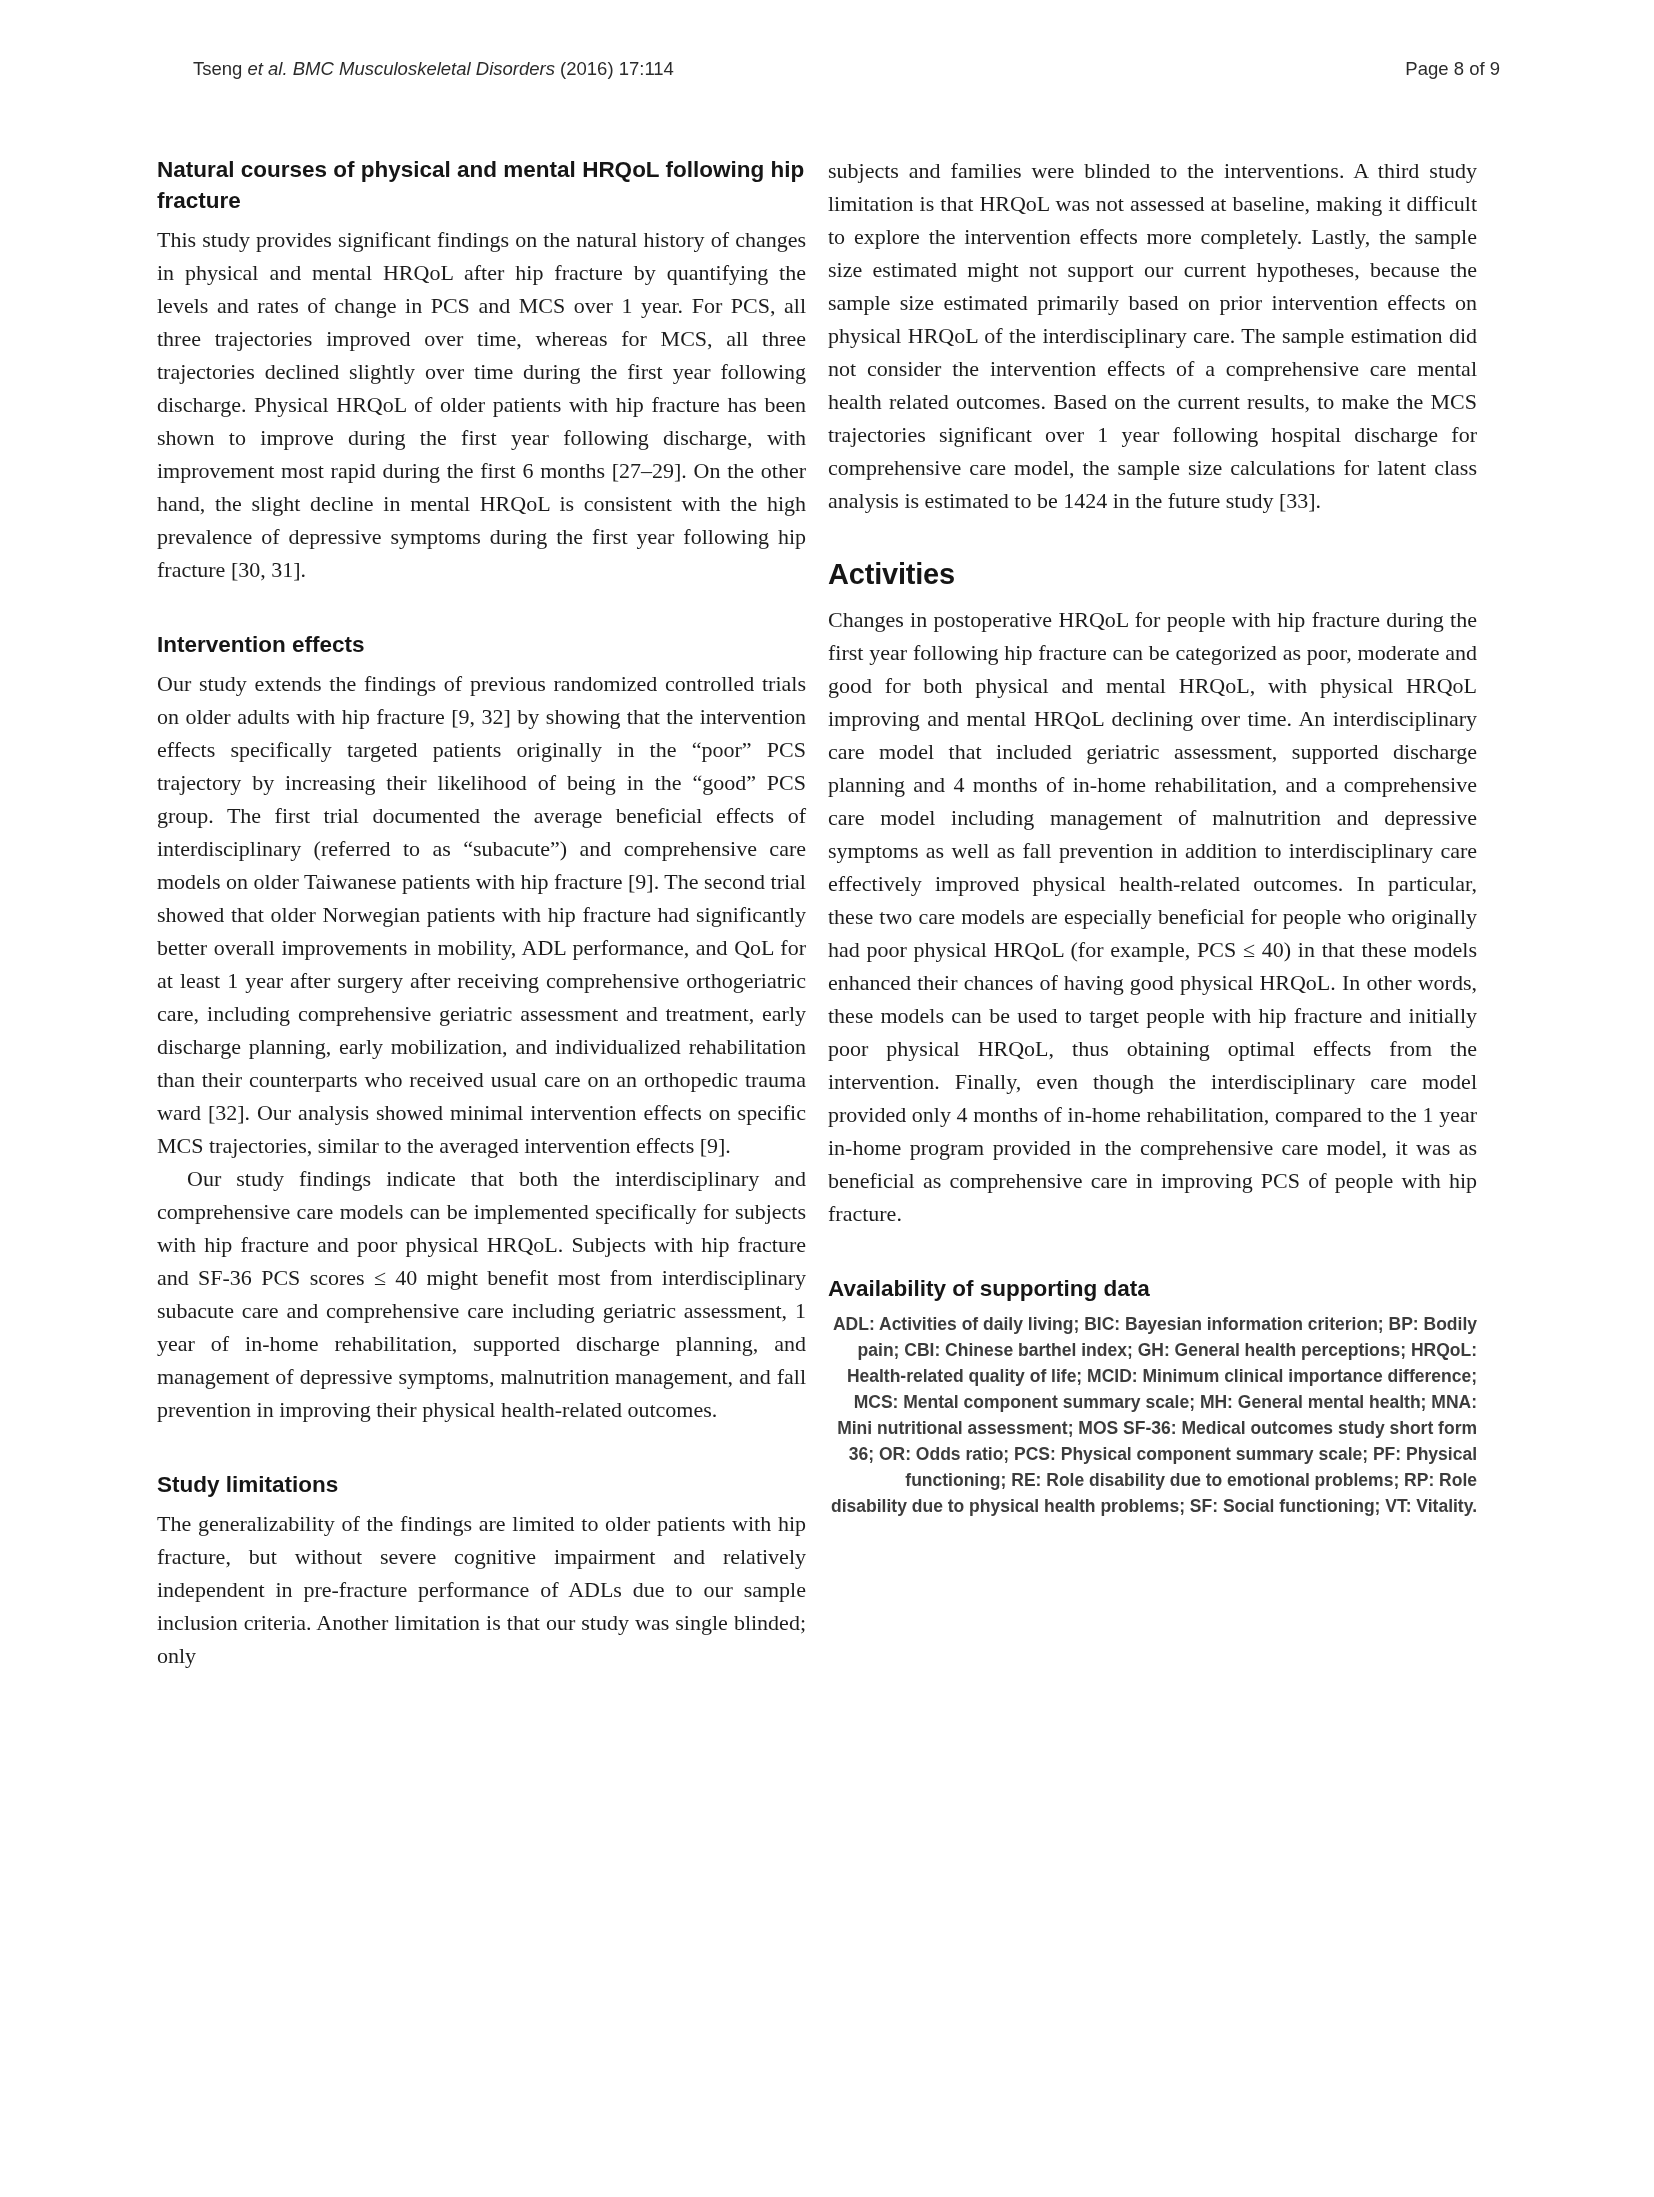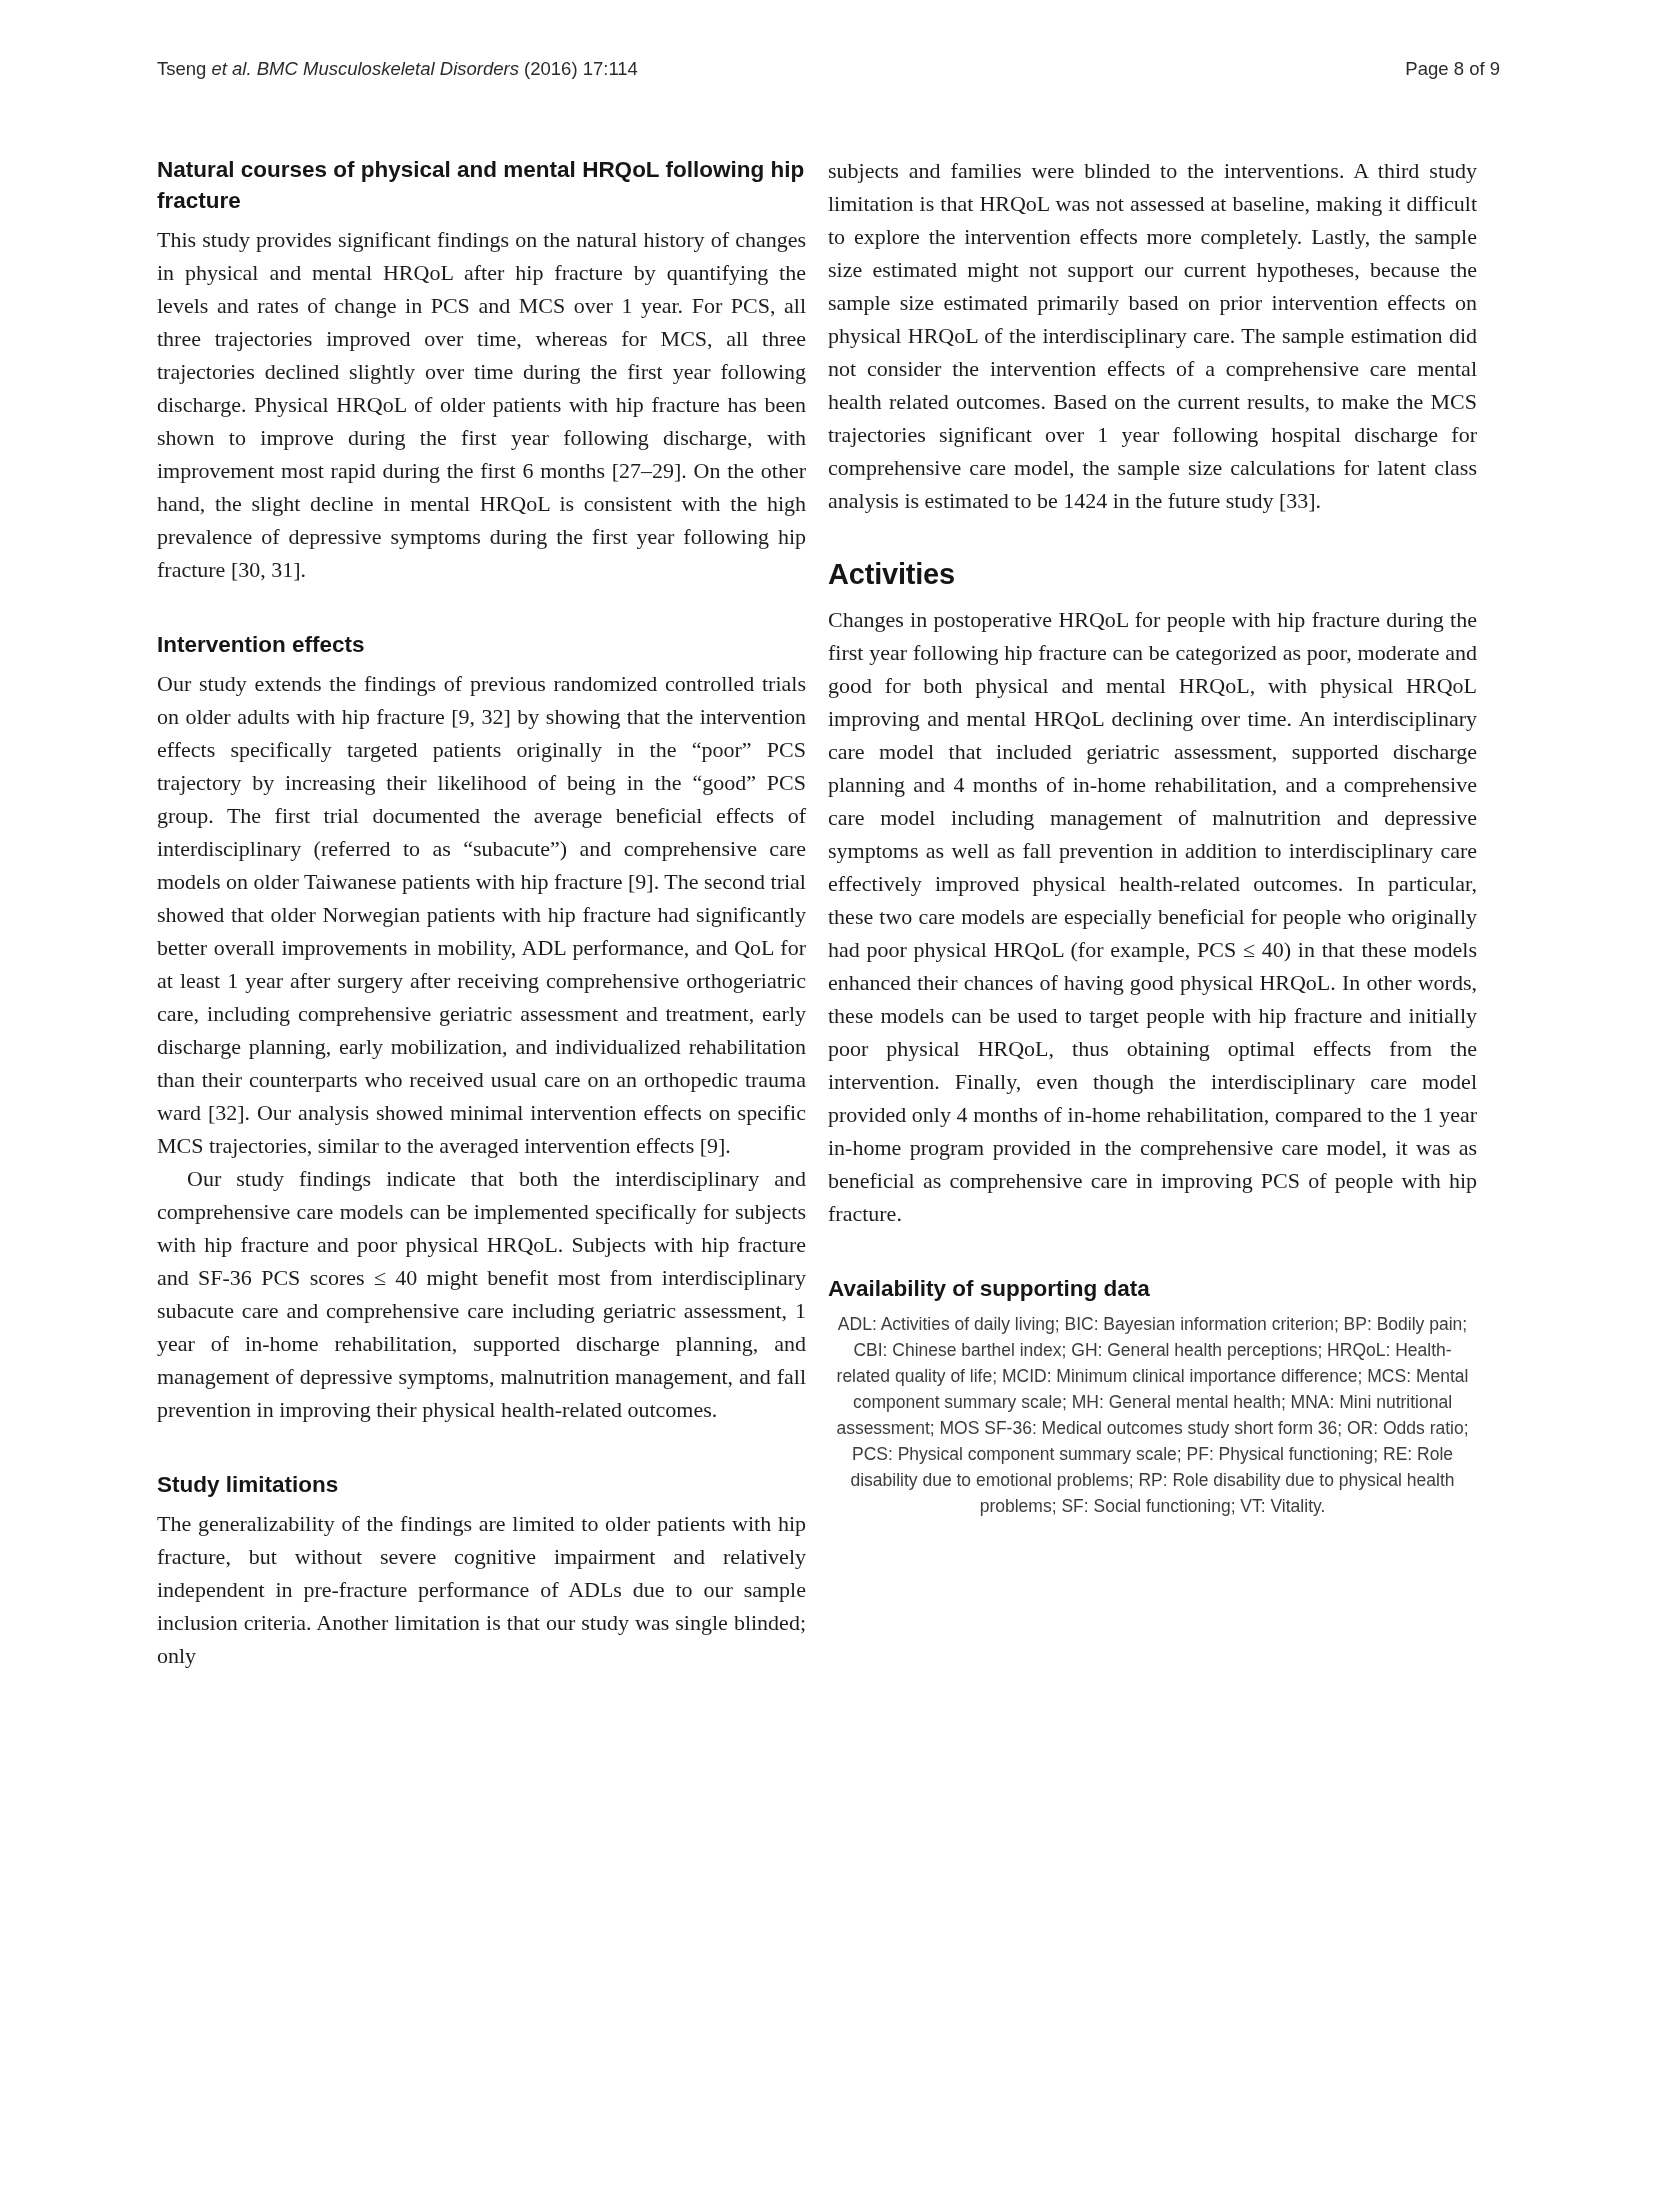--- a/index.html
+++ b/index.html
@@ -8,21 +8,21 @@
     width:1654px; height:2197px;
     background:#ffffff;
     box-sizing:border-box;
     padding:58px 154px 0 157px;
     color:#231f20;
     overflow:hidden;
   }
   .page-header {
     display:flex; justify-content:space-between; align-items:baseline;
     font-family:"Liberation Sans", sans-serif;
-    font-size:18.5px; color:#2b2b2b;
+    font-size:18.5px; color:#2b2b2b;margin-left:36px;
   }
   .page-header .it { font-style:italic; }
   .columns { margin-top:74px; display:flex; gap:22px; }
   .col { width:649px; flex:0 0 auto; }
   .body-text {
     font-family:"Liberation Serif", serif;
     font-size:22px; line-height:33px;
     text-align:justify; margin:0; color:#1d1d1d;
   }
   .indent { text-indent:30px; }
@@ -38,21 +38,21 @@
   }
   .col h3.section-h2:first-child { margin-top:0; }
   h4.abbr-h {
     font-family:"Liberation Sans", sans-serif;
     font-size:18px; line-height:24px; font-weight:700;
     margin:34px 0 3px 0; color:#161616;
   }
   .abbr-text {
     font-family:"Liberation Sans", sans-serif;
     font-size:17.5px; line-height:26px;
-    color:#3d3d3d; text-align:center; margin:0;
+    color:#3d3d3d; text-align:right; margin:0;font-weight:bold;
   }
 </style>
 </head>
 <body>
 
 <div class="page">
 
   <div class="page-header">
     <div>
       <span>Tseng </span><span class="it">et al. BMC Musculoskeletal Disorders</span><span> (2016) 17:114</span>

